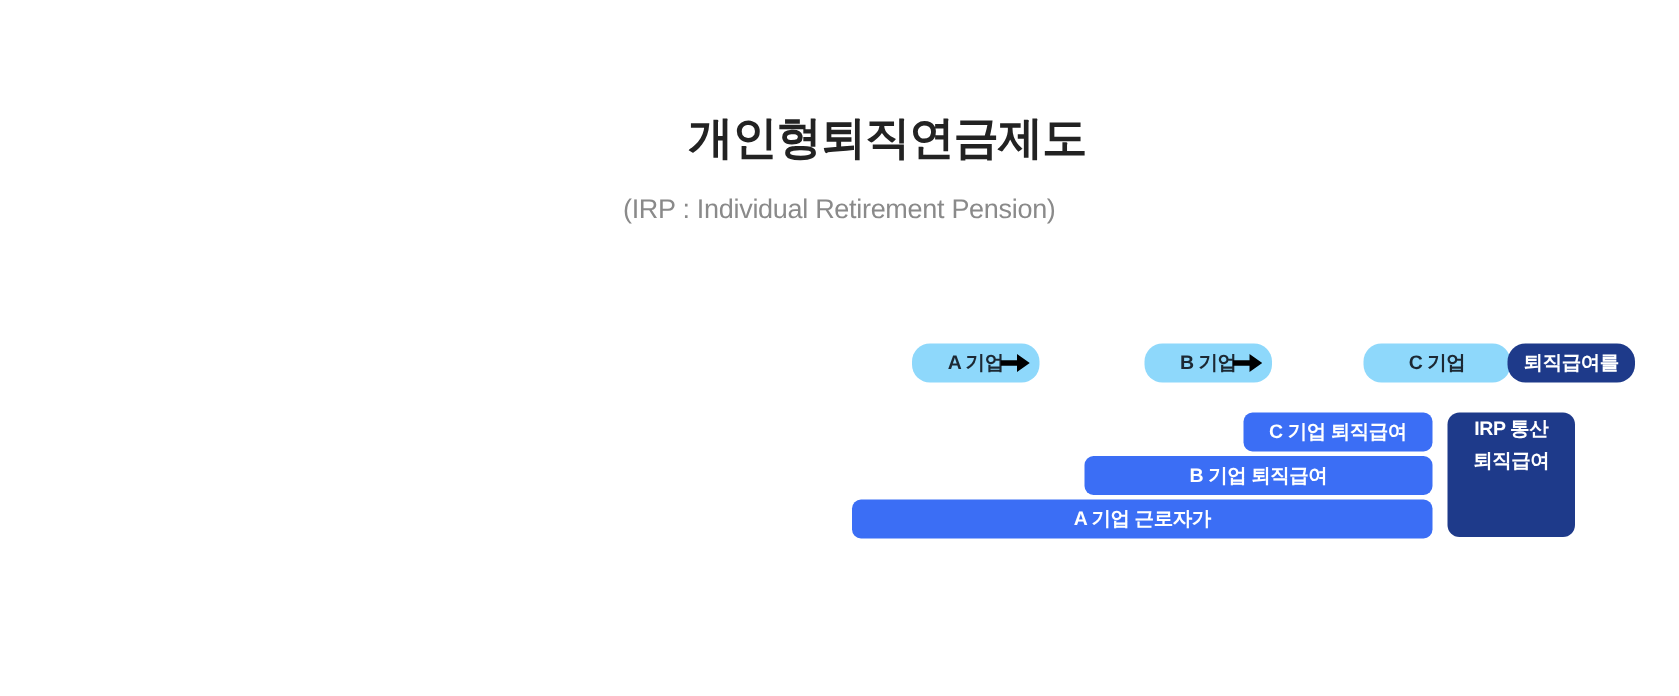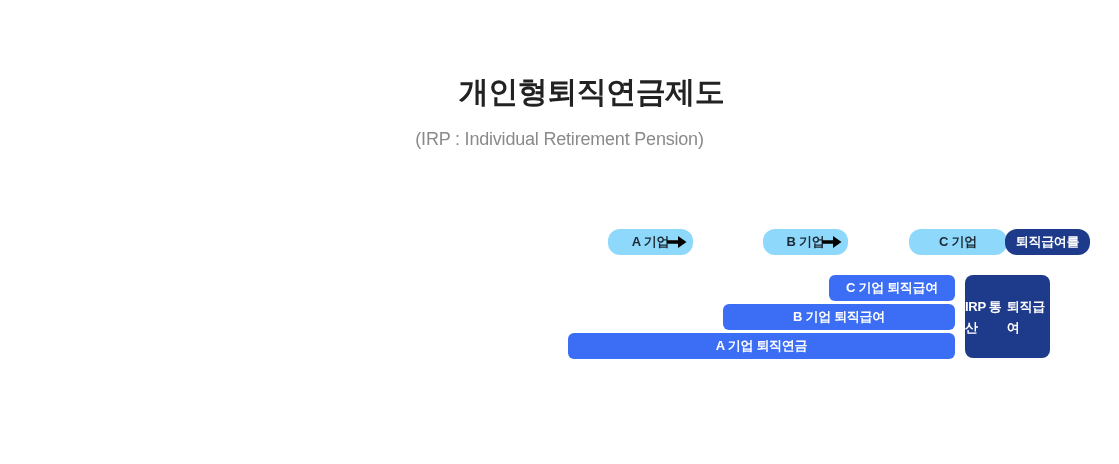--- a/index.html
+++ b/index.html
@@ -123,21 +123,21 @@
   #irp-panel {
     position: absolute;
     left: 965px;
     top: 275px;
     width: 85px;
     height: 83px;
     border-radius: 8px;
     background: #1e3a8a;
     color: #ffffff;
     display: flex;
-    flex-direction: row;
+    flex-direction: column;
     align-items: center;
     justify-content: flex-start;
     font-size: 13px;
     font-weight: bold;
     line-height: 21px;
     letter-spacing: -0.3px;
     box-sizing: border-box;
   }
 </style>
 </head>
@@ -166,21 +166,21 @@
         <path d="M0 5.2 H11 V1 L19.5 7 L11 13 V8.8 H0 Z" fill="#000000"></path>
       </svg>
     </div>
 
     <div class="chip company" style="left:869px; top:229px; width:98px;">C 기업</div>
 
     <div class="chip gain" style="left:965px; top:229px; width:85px;">퇴직급여를</div>
 
     <div class="bar" style="left:829px; top:275px; width:126px;">C 기업 퇴직급여</div>
     <div class="bar" style="left:723px; top:304px; width:232px;">B 기업 퇴직급여</div>
-    <div class="bar" style="left:568px; top:333px; width:387px;">A 기업 퇴직연금</div>
+    <div class="bar" style="left:568px; top:333px; width:387px;">A 기업 근로자가</div>
 
     <div id="irp-panel">
       <span>IRP 통산</span>
       <span>퇴직급여</span>
     </div>
 
   </div>
 </div>
 
 </body></html>

